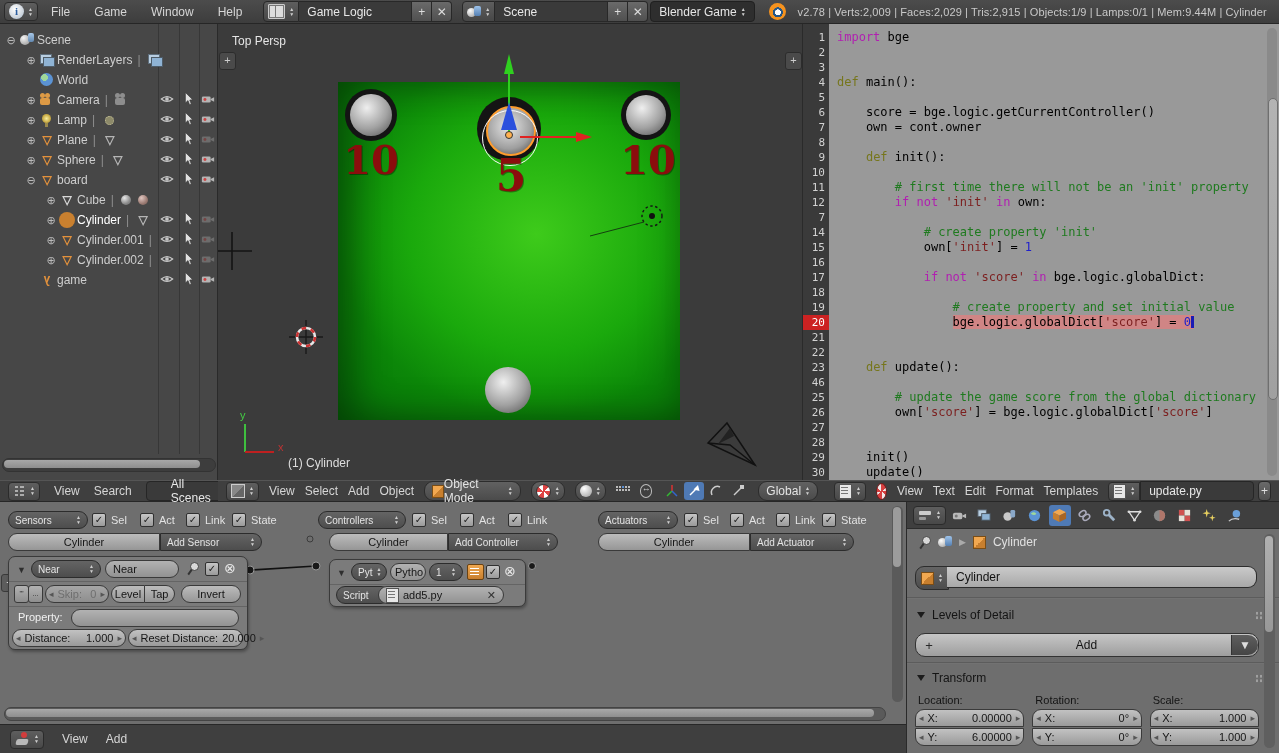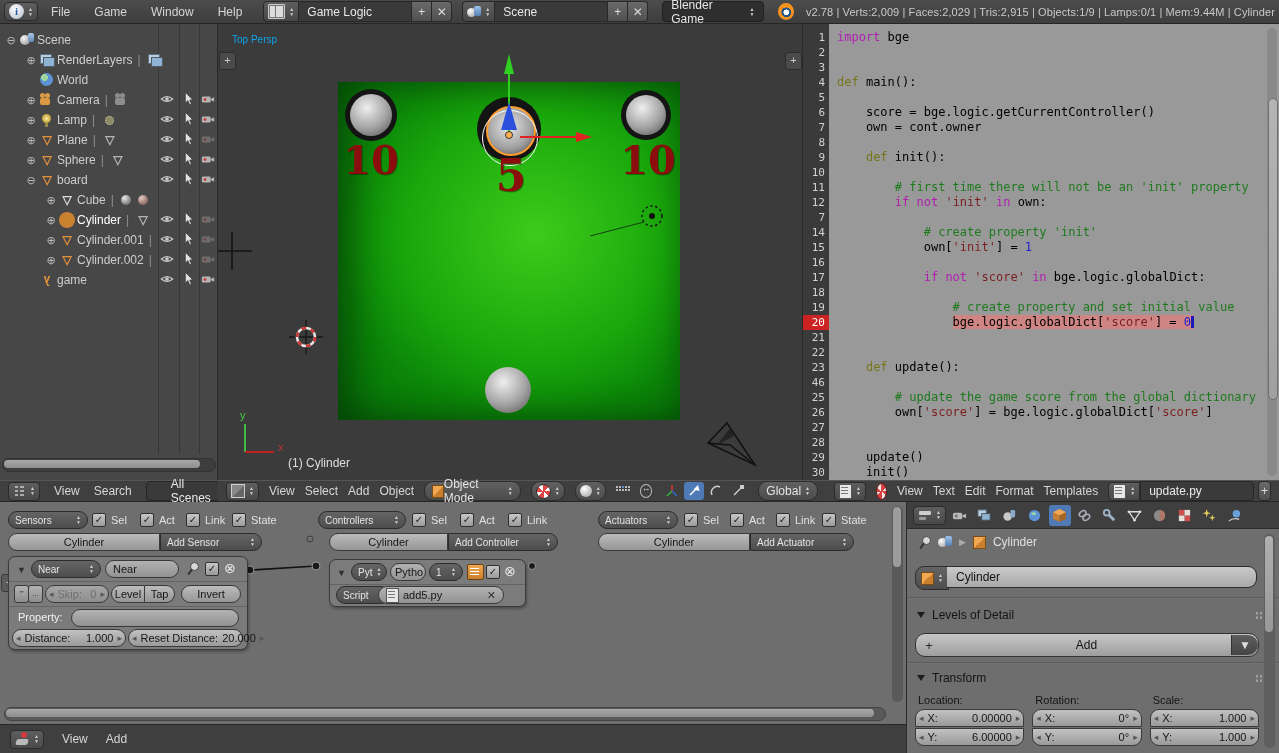--- a/index.html
+++ b/index.html
@@ -44,21 +44,21 @@
         padding:0 8px;width:96px;color:#e8e8e8}
   .selgrp .sq{width:19px;height:19px;background:linear-gradient(#6a6a6a,#505050);border:1px solid #282828;border-left:none;
         display:flex;align-items:center;justify-content:center;color:#ddd;font-size:12px}
   .selgrp .sq:last-child{border-radius:0 4px 4px 0}
   .layouticon{width:13px;height:11px;border:1px solid #ccc;border-radius:1px;display:grid;grid-template-columns:5px 1fr;gap:1px;padding:1px;background:#777}
   .layouticon i{background:#ddd}
   .sceneicon{position:relative;width:14px;height:12px}
   .sceneicon::before{content:"";position:absolute;left:0;top:2px;width:9px;height:9px;border-radius:50%;background:radial-gradient(circle at 35% 30%,#fdfdfd,#9a9a9a)}
   .sceneicon::after{content:"";position:absolute;right:0;top:0;width:7px;height:10px;border-radius:2px;background:linear-gradient(#9ec3ea,#5580b3)}
   .enginedd{display:flex;align-items:center;background:#2e2e2e;border:1px solid #202020;border-radius:4px;height:19px;
-        padding:0 8px;margin-left:12px;color:#e6e6e6}
+        padding:0 8px;margin-left:0;color:#e6e6e6}
   .blogo{position:relative;width:17px;height:17px;margin-left:12px;border-radius:50%;
          background:radial-gradient(circle at 52% 55%,#fff 0 22%,#265787 24% 38%,#f5921e 40% 100%)}
   .stats{margin-left:10px;font-size:11px;color:#c9c9c9;white-space:nowrap;letter-spacing:.1px}
 
   
   .outliner{left:0;top:24px;width:218px;height:456px;background:#474747;border-right:1px solid #2a2a2a;overflow:hidden}
   .ocolline{position:absolute;top:0;height:430px;width:1px;background:rgba(0,0,0,.22)}
   .orow{position:relative;height:20px;display:flex;align-items:center;color:#cecece;font-size:12px;white-space:nowrap}
   .orow.sel .olabel{color:#fff}
   .otoggle{width:14px;color:#b9b9b9;font-size:11px;text-align:center;flex:0 0 auto}
@@ -88,21 +88,21 @@
   .oi-mat2::before{content:"";position:absolute;left:1px;top:3px;width:10px;height:10px;border-radius:50%;background:radial-gradient(circle at 35% 30%,#e0c6c0,#9a7a72 60%,#6d564f)}
   .ocol{position:absolute;width:16px;height:16px;top:2px}
   .ocol svg{width:14px;height:14px}
   .c1{left:160px}.c2{left:181px}.c3{left:201px}
   .ocol.dim{opacity:.35}
   .oscroll{position:absolute;left:2px;top:434px;width:212px;height:12px;background:#3d3d3d;border-radius:7px;border:1px solid #333}
   .oscroll .thumb{position:absolute;left:1px;top:1px;width:196px;height:8px;border-radius:5px;background:linear-gradient(#a8a8a8,#8e8e8e)}
 
   
   .viewport{left:218px;top:24px;width:584px;height:456px;background:#3b3b3b;overflow:hidden}
-  .vp-label{position:absolute;left:14px;top:10px;color:#0ea5e9;font-size:10px}
+  .vp-label{position:absolute;left:14px;top:10px;color:#e5e5e5;font-size:12px}
   .vp-objlabel{position:absolute;left:70px;top:432px;color:#dedede;font-size:12px}
   .vp-tab{position:absolute;width:15px;height:16px;background:#4a4a4a;border:1px solid #2c2c2c;color:#ccc;
           text-align:center;line-height:14px;font-size:11px;border-radius:3px}
   .board{position:absolute;left:120px;top:58px;width:342px;height:338px;
      background:radial-gradient(ellipse at 58% 45%,#3ecb1b 0%,#1aa90c 45%,#0c8709 70%,#077109 100%);
      box-shadow:inset 0 0 40px rgba(0,0,0,.28), inset 20px 0 35px rgba(0,0,0,.22)}
   .hole{position:absolute;border-radius:50%;background:#141414}
   .ball{position:absolute;border-radius:50%;background:radial-gradient(circle at 40% 33%,#efefef,#a2a2a2 55%,#4e4e4e)}
   .cylsel{position:absolute;border-radius:50%;border:2px solid #ff9d2e;background:radial-gradient(circle at 45% 40%,#e8e8e8,#9e9e9e 60%,#3c3c3c)}
   .manipcircle{position:absolute;border-radius:50%;border:1.5px solid #fff}
@@ -570,22 +570,22 @@
         <div class="cl"><span class="tc">                # create property and set initial value</span></div>
         <div class="cl">                <span class="selhl">bge.logic.globalDict[<span class="ts">'score'</span>] = <span class="tn">0</span><span class="caret"></span></span></div>
         <div class="cl"> </div>
         <div class="cl"> </div>
         <div class="cl">    <span class="td">def</span> update():</div>
         <div class="cl"> </div>
         <div class="cl"><span class="tc">        # update the game score from the global dictionary</span></div>
         <div class="cl">        own[<span class="ts">'score'</span>] = bge.logic.globalDict[<span class="ts">'score'</span>]</div>
         <div class="cl"> </div>
         <div class="cl"> </div>
+        <div class="cl">    init()</div>
         <div class="cl">    update()</div>
-        <div class="cl">    init()</div>
       </div>
     <div class="tscroll">
         <div class="thumb"></div>
       </div>
   </div>
 
   <div class="hdr o-hdr">
     <span class="edbtn">
       <svg width="13" height="12">
           <path d="M2 2h3M2 6h3M2 10h3M7 2h4M7 6h4M7 10h4" stroke="#ccc" stroke-width="1.4"></path>

